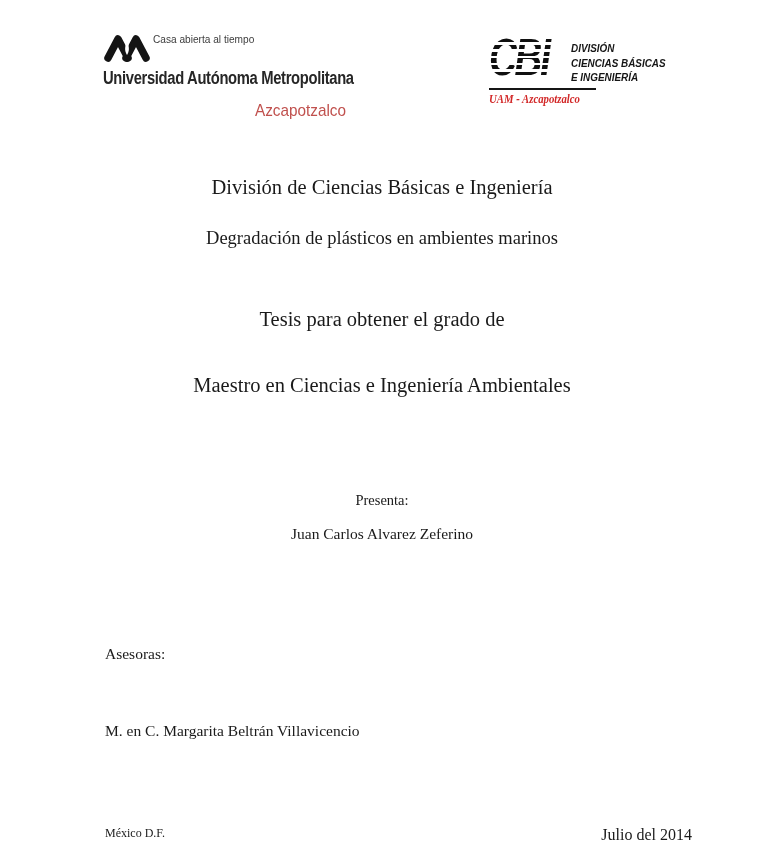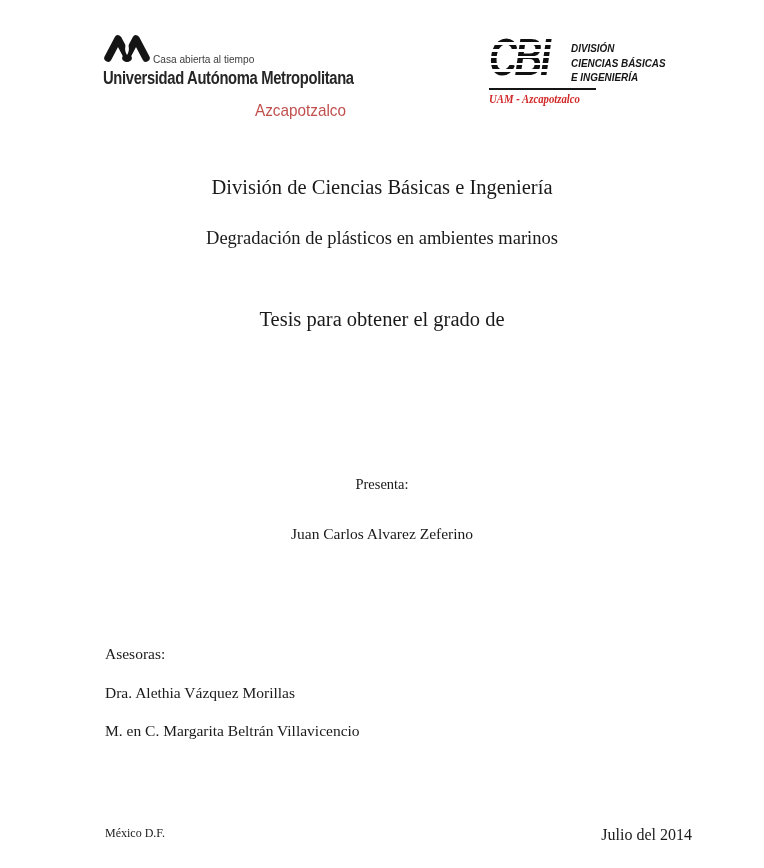--- a/index.html
+++ b/index.html
@@ -8,21 +8,21 @@
     width:764px; height:868px;
     margin:0 auto;
     background:#ffffff;
     font-family:"Liberation Serif", serif;
     color:#1a1a1a;
     overflow:hidden;
   }
 
   
   .uam-block { position:absolute; left:103px; top:33px; width:243px; }
-  .uam-row { display:flex; align-items:flex-end; }
+  .uam-row { display:flex; align-items:flex-start; }
   .uam-glyph { flex:0 0 auto; }
   .uam-tagline {
     font-family:"Liberation Sans", sans-serif;
     font-size:11px; color:#3d3d3d;
     margin-left:2px; margin-bottom:2px;
     white-space:nowrap;
     transform:scaleX(0.92); transform-origin:left bottom;
   }
   .uam-wordmark {
     font-family:"Liberation Sans", sans-serif;
@@ -71,21 +71,21 @@
     font-size:12.5px; margin-top:2px; white-space:nowrap;
     transform:scaleX(0.86); transform-origin:left top;
   }
 
   
   .centered { position:absolute; left:0; width:100%; text-align:center; white-space:nowrap; }
   .title-division { top:176px; font-size:20.5px; }
   .thesis-title   { top:228px; font-size:18.5px; font-weight:normal; }
   .degree-line1   { top:308px; font-size:20.5px; }
   .degree-line2   { top:374px; font-size:20.5px; }
-  .presenta-label { top:476px; font-size:14.5px; }
+  .presenta-label { top:492px; font-size:14.5px; }
   .author-name    { top:525px; font-size:15.5px; font-weight:normal; }
   .matricula      { top:575px; font-size:15.5px; }
 
   
   .leftline { position:absolute; left:105px; font-size:15.5px; white-space:nowrap; }
   .asesoras-label { top:645px; }
   .advisor-1      { top:684px; }
   .advisor-2      { top:722px; }
 
   
@@ -126,24 +126,24 @@
         <div>E INGENIERÍA</div>
       </div>
     </div>
     <div class="cbi-rule"></div>
     <div class="cbi-campus" style="color:#D22828;">UAM - Azcapotzalco</div>
   </div>
 
   <div class="centered title-division">División de Ciencias Básicas e Ingeniería</div>
   <div class="centered thesis-title">Degradación de plásticos en ambientes marinos</div>
   <div class="centered degree-line1">Tesis para obtener el grado de</div>
+  <div class="centered degree-line2">Maestro en Ciencias e Ingeniería Ambientales</div>
 
   <div class="centered presenta-label">Presenta:</div>
   <div class="centered author-name">Juan Carlos Alvarez Zeferino</div>
 
   <div class="leftline asesoras-label">Asesoras:</div>
-  <div class="leftline advisor-1">Dra. Alethia Vázquez Morillas</div>
   <div class="leftline advisor-2">M. en C. Margarita Beltrán Villavicencio</div>
 
   <div class="footer-place">México D.F.</div>
   <div class="footer-date">Julio del 2014</div>
 
 </div>
 
 </body></html>

